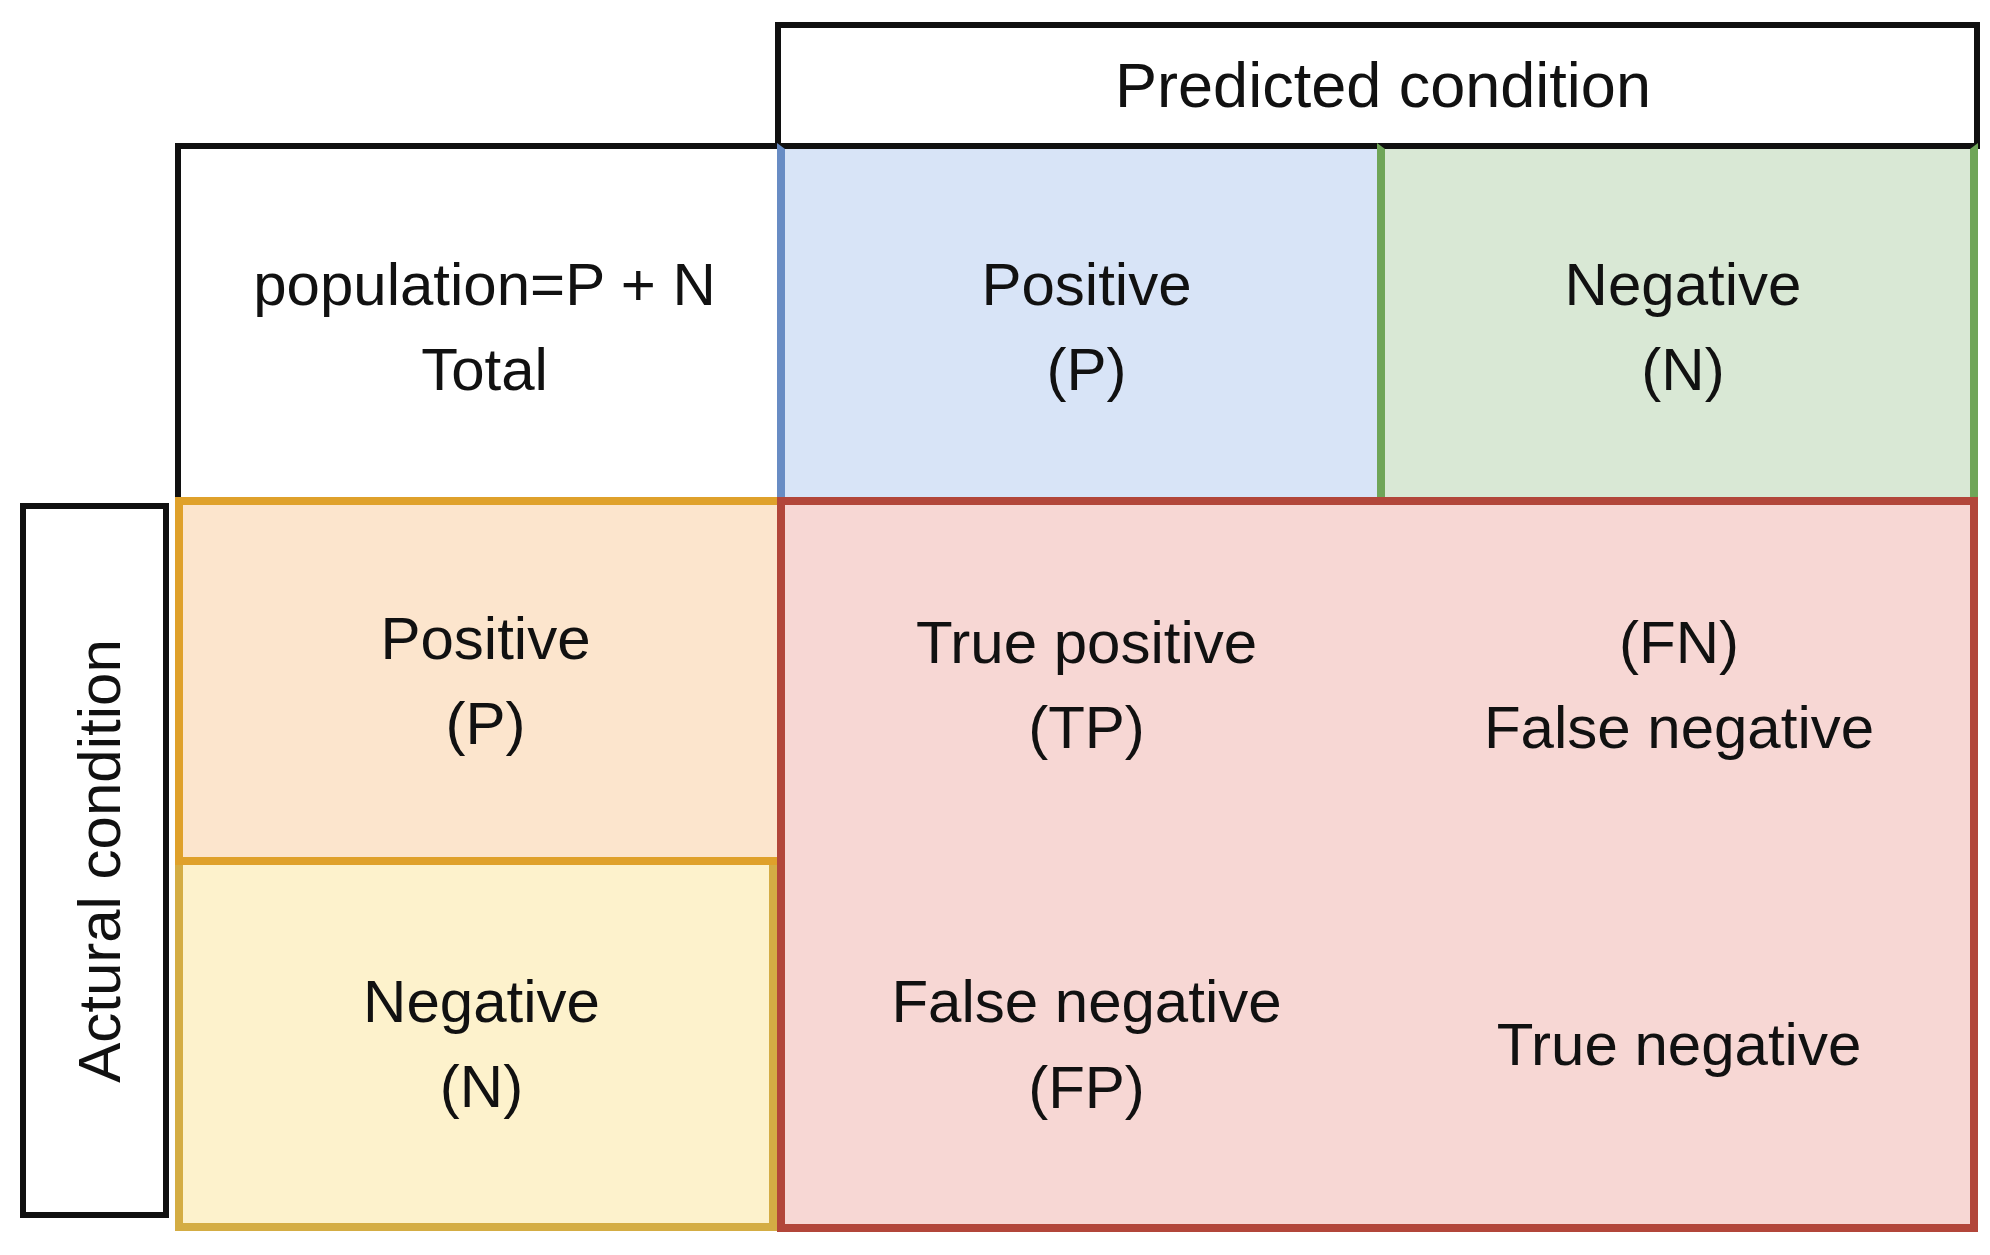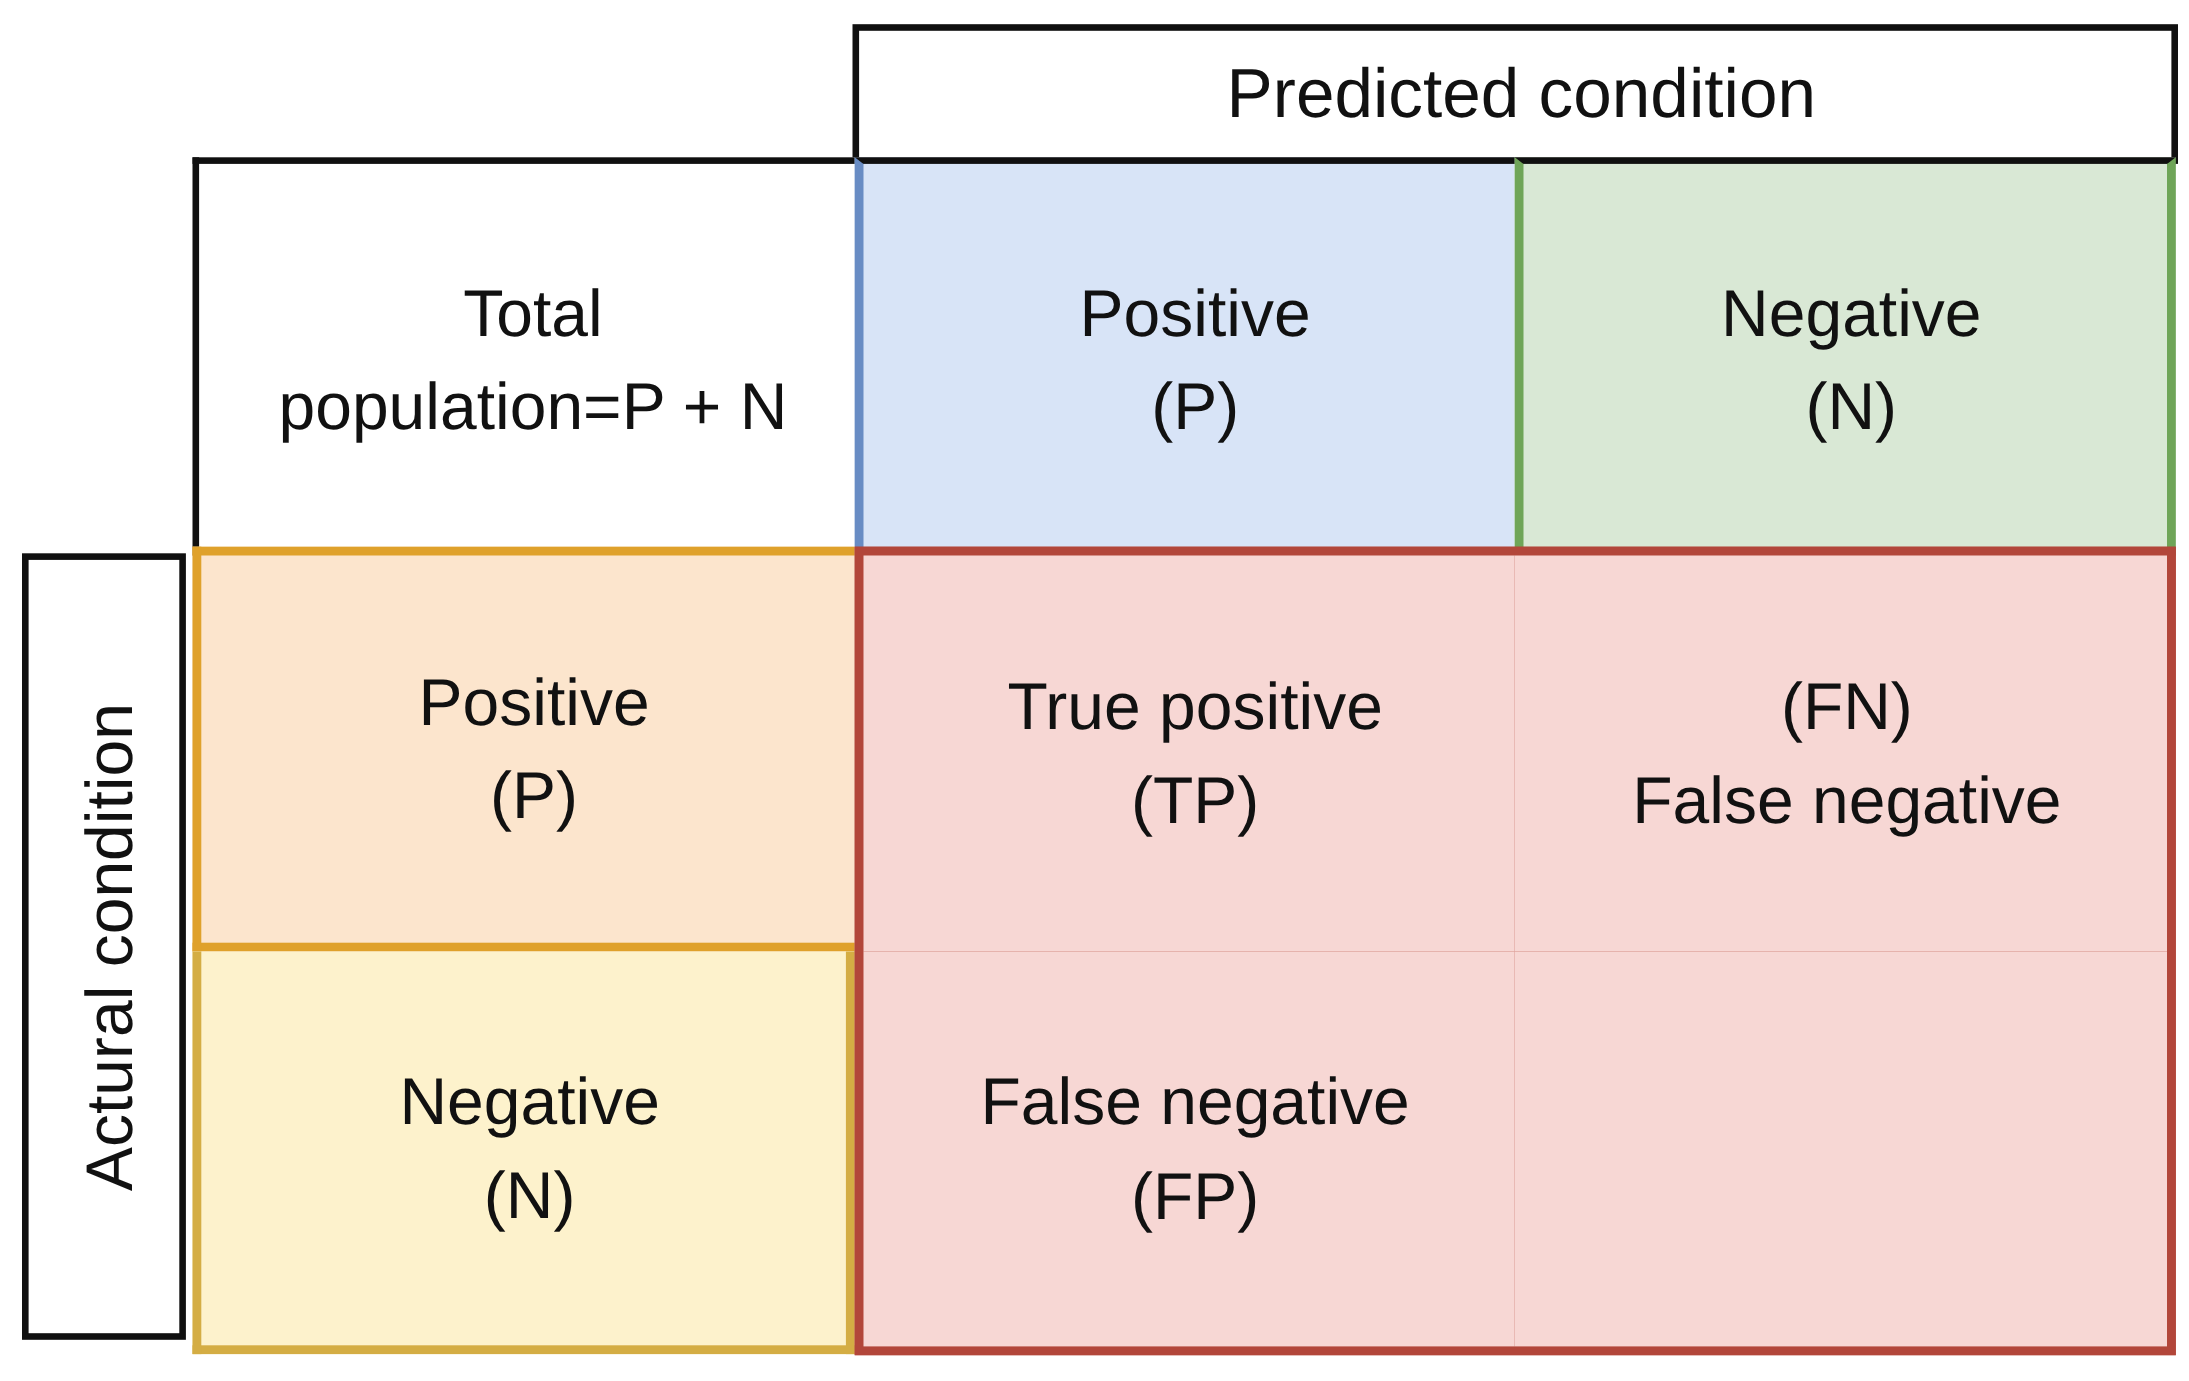--- a/index.html
+++ b/index.html
@@ -94,22 +94,22 @@
 </head>
 <body>
 
 <div id="stage">
 
   <div id="predicted-box" class="abs center">
     <div class="hdr">Predicted condition</div>
   </div>
 
   <div id="corner-cell" class="abs center col">
+    <div class="cell-line">population=P + N</div>
     <div class="cell-line">Total</div>
-    <div class="cell-line">population=P + N</div>
   </div>
 
   <div id="pred-pos-cell" class="abs center col">
     <div class="cell-line">Positive</div>
     <div class="cell-line">(P)</div>
   </div>
 
   <div id="pred-neg-cell" class="abs center col">
     <div class="cell-line">Negative</div>
     <div class="cell-line">(N)</div>
@@ -136,16 +136,17 @@
     </div>
     <div class="red-cell center col">
       <div class="cell-line">(FN)</div>
       <div class="cell-line">False negative</div>
     </div>
     <div class="red-cell center col">
       <div class="cell-line">False negative</div>
       <div class="cell-line">(FP)</div>
     </div>
     <div class="red-cell center col">
+      <div class="cell-line">True negative</div>
     </div>
   </div>
 
 </div>
 
 </body></html>

